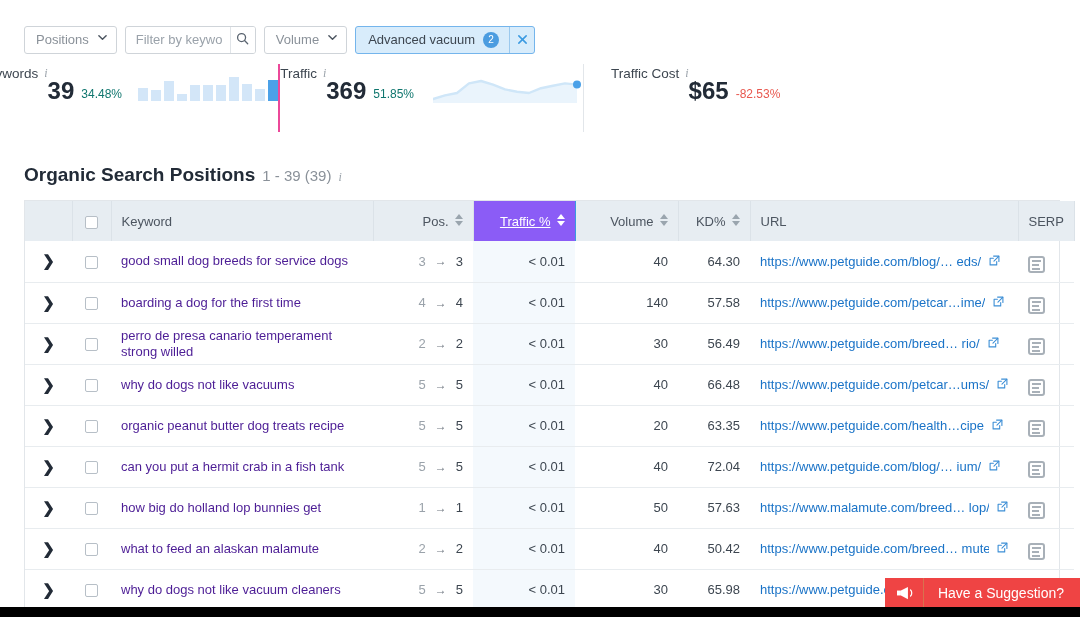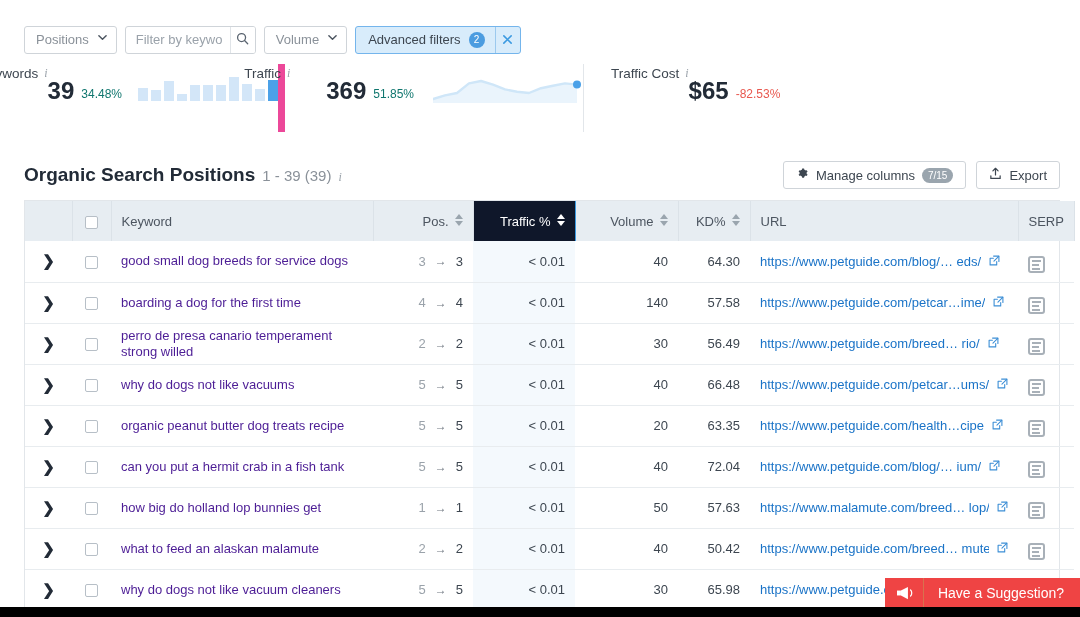--- a/index.html
+++ b/index.html
@@ -98,21 +98,21 @@
 
   
   .metrics {
     display: flex;
     padding: 0 24px;
     height: 68px;
     margin-top: 2px;
   }
   .metric { display: flex; flex-direction: row; justify-content: flex-end; }
   .metric.m-keywords { width: 254px; }
-  .metric.m-traffic  { width: 305px; padding-left: 19px; border-left: 7px solid #ec4899; gap: 36px; }
+  .metric.m-traffic  { width: 305px; padding-left: 19px; border-left: 2px solid #ec4899; }
   .metric.m-cost     { padding-left: 27px; border-left: 1px solid #e2e6ea; }
 
   .metric-head {
     display: flex; align-items: center; gap: 6px;
     font-size: 13.5px; color: #3d4650;
     height: 18px;
   }
   .info-i {
     font-family: "Liberation Serif", serif;
     font-style: italic;
@@ -206,23 +206,24 @@
     background: #e7edf2;
     height: 40px;
     font-size: 13px;
     font-weight: normal;
     color: #4c5560;
     border-right: 1px solid #dbe2e8;
     padding: 0 10px;
     vertical-align: middle;
   }
   thead th.active-col {
-    background: #0f172a;
+    background: #8b5cf6;
     color: #fff;
     border-right: 1px solid #3b9ae1;
+    text-decoration: underline;
   }
   th .th-inner { display: flex; align-items: flex-start; gap: 6px; }
   th .th-inner.right { justify-content: flex-end; }
   .sorter { display: inline-flex; flex-direction: column; gap: 2px; }
 
   col.c-exp   { width: 47px; }
   col.c-chk   { width: 39px; }
   col.c-kw    { width: 262px; }
   col.c-pos   { width: 100px; }
   col.c-tr    { width: 102px; }
@@ -347,21 +348,21 @@
     <span>Volume</span>
     <span class="chev">
       <svg width="9" height="9" viewBox="0 0 10 10">
           <path d="M1 3 L5 7 L9 3" stroke="#4c5560" stroke-width="1.6" fill="none" stroke-linecap="round" stroke-linejoin="round"></path>
         </svg>
     </span>
   </div>
 
   <div class="adv-filters">
     <div class="adv-label">
-      <span>Advanced filters</span>
+      <span>Advanced vacuum</span>
       <span class="adv-badge">2</span>
     </div>
     <div class="adv-close">
       <span>
         <svg width="11" height="11" viewBox="0 0 12 12">
           <path d="M2 2 L10 10 M10 2 L2 10" stroke="#3b9ae1" stroke-width="1.7" stroke-linecap="round"></path>
         </svg>
       </span>
     </div>
   </div>
@@ -420,41 +421,20 @@
     </div>
   </div>
 </div>
 
 <div class="section-row">
   <div class="section-title">
     <h1>Organic Search Positions</h1>
     <span class="section-count">1 - 39 (39)</span>
     <span class="info-i">i</span>
   </div>
-  <div class="section-actions">
-    <div class="tool-btn">
-      <span>
-        <svg width="13" height="13" viewBox="0 0 16 16">
-          <path fill="#3d4650" d="M8 5.2A2.8 2.8 0 1 0 8 10.8 2.8 2.8 0 1 0 8 5.2zm0 4.2A1.4 1.4 0 1 1 8 6.6a1.4 1.4 0 0 1 0 2.8z"></path>
-          <path fill="#3d4650" d="M14.3 9.1l-1.2-.6c.05-.33.08-.66.08-1s-.03-.67-.08-1l1.2-.6-1.1-2-1.25.5a5.6 5.6 0 0 0-1.7-1L9.9 1.8h-2.3l-.35 1.6a5.6 5.6 0 0 0-1.7 1L4.3 3.9l-1.1 2 1.2.6a6 6 0 0 0 0 2l-1.2.6 1.1 2 1.25-.5c.5.44 1.07.78 1.7 1l.35 1.6h2.3l.35-1.6a5.6 5.6 0 0 0 1.7-1l1.25.5 1.1-2z"></path>
-        </svg>
-      </span>
-      <span>Manage columns</span>
-      <span class="col-badge">7/15</span>
-    </div>
-    <div class="tool-btn">
-      <span>
-        <svg width="13" height="13" viewBox="0 0 14 14">
-          <path d="M7 1.6 L7 8.6 M4.2 4.2 L7 1.4 L9.8 4.2" stroke="#3d4650" stroke-width="1.3" fill="none" stroke-linecap="round" stroke-linejoin="round"></path>
-          <path d="M2 9.4 L2 12.2 L12 12.2 L12 9.4" stroke="#3d4650" stroke-width="1.3" fill="none" stroke-linecap="round"></path>
-        </svg>
-      </span>
-      <span>Export</span>
-    </div>
-  </div>
 </div>
 
 <div class="table-wrap">
   <table>
     <colgroup>
       <col class="c-exp">
         <col class="c-chk">
         <col class="c-kw">
         <col class="c-pos">
       <col class="c-tr">

